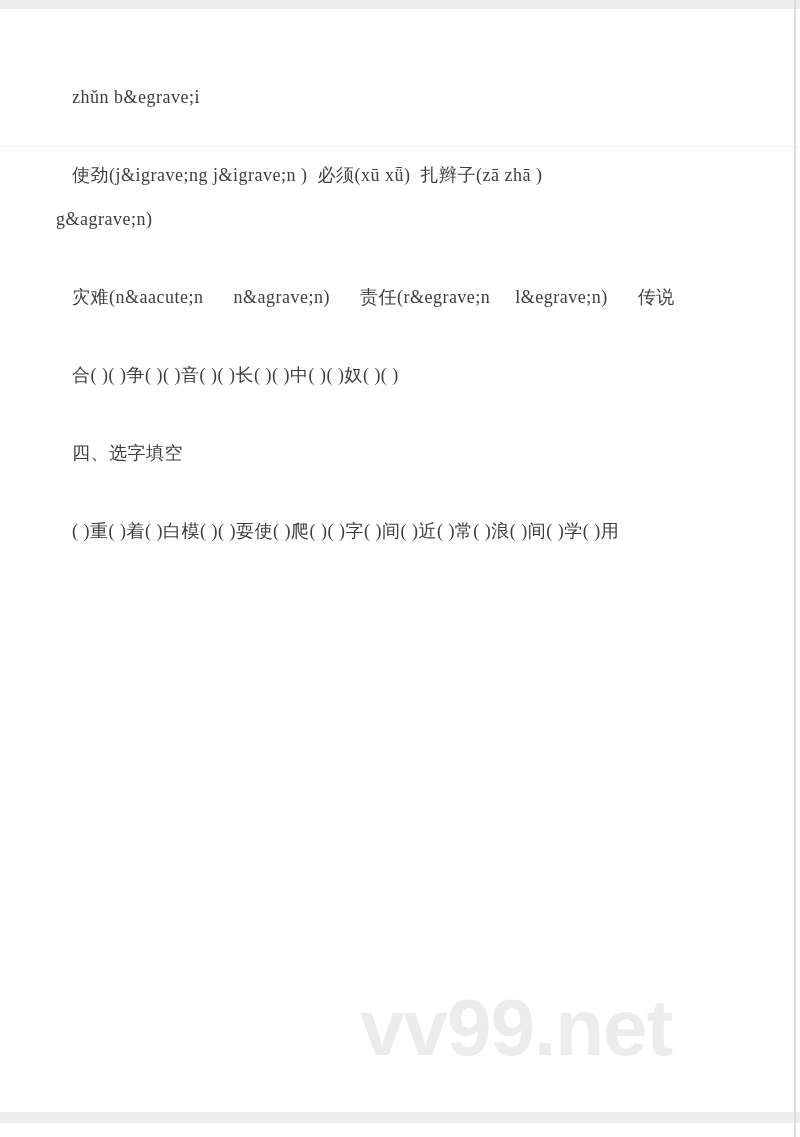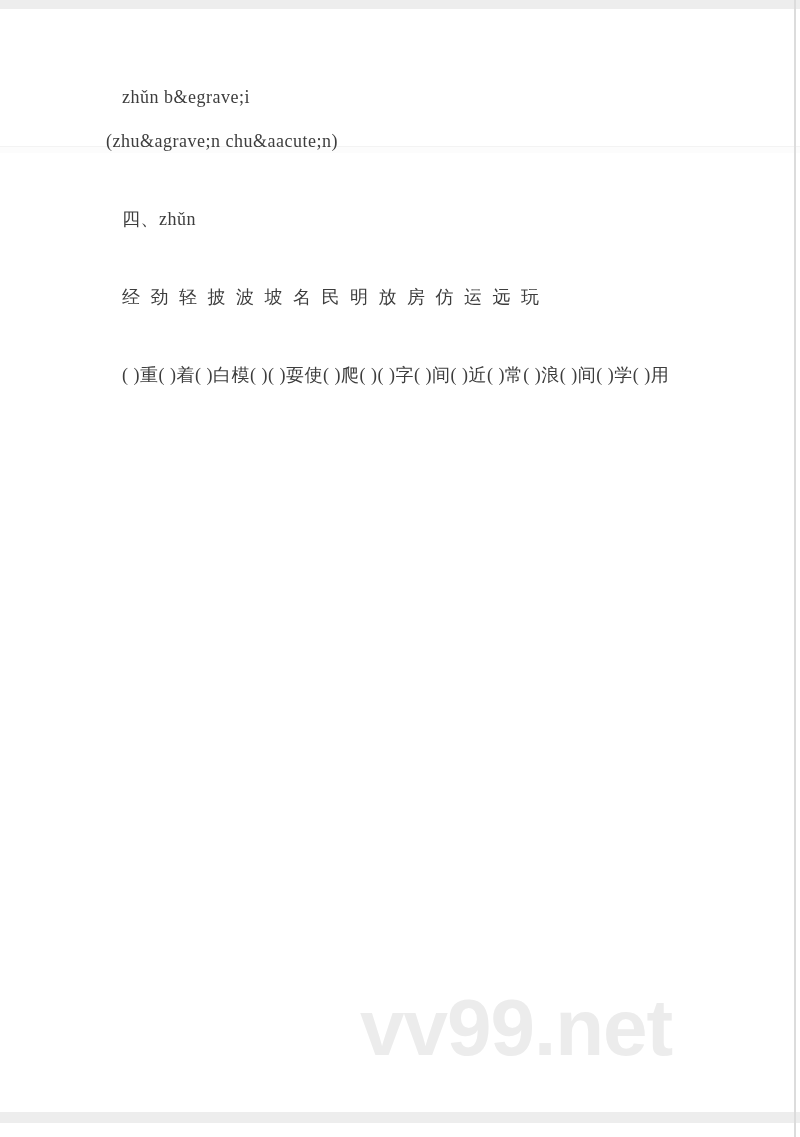--- a/index.html
+++ b/index.html
@@ -17,22 +17,21 @@
     width: 800px;
     height: 1137px;
     overflow: hidden;
     background: var(--page-bg, #ffffff);
   }
   .doc-body {
     position: absolute;
     top: 0;
     left: 0;
     right: 0;
-    padding: 75px 50px 0 84px;
-    margin-left: 22px;
+    padding: 75px 50px 0 56px;
   }
   .line {
     font-size: 18px;
     line-height: 44px;
     white-space: pre;
     color: var(--text-color, #3d3d3d);
     letter-spacing: 0.5px;
   }
   .line.para {
     margin-top: 34px;
@@ -88,23 +87,25 @@
 </style>
 </head>
 <body>
 
 <div class="page">
   <div class="top-strip"></div>
   <div class="section-divider"></div>
 
   <div class="doc-body">
       <div class="line para">zhǔn b&amp;egrave;i</div>
-      <div class="line">(zhu&amp;agrave;n chu&amp;aacute;n)</div>
-      <div class="line para">四、zhǔn</div>
-      <div class="line para">经  劲  轻  披  波  坡  名  民  明  放  房  仿  运  远  玩</div>
+      <div class="line para">使劲(j&amp;igrave;ng j&amp;igrave;n )  必须(xū xǖ)  扎辫子(zā zhā )</div>
+      <div class="line">g&amp;agrave;n)</div>
+      <div class="line para">灾难(n&amp;aacute;n      n&amp;agrave;n)      责任(r&amp;egrave;n     l&amp;egrave;n)      传说</div>
+      <div class="line para">合( )( )争( )( )音( )( )长( )( )中( )( )奴( )( )</div>
+      <div class="line para">四、选字填空</div>
       <div class="line para">( )重( )着( )白模( )( )耍使( )爬( )( )字( )间( )近( )常( )浪( )间( )学( )用</div>
     </div>
 
   <div class="watermark">vv99.net</div>
 
   <div class="bottom-strip"></div>
   <div class="right-edge"></div>
 </div>
 
 </body></html>

